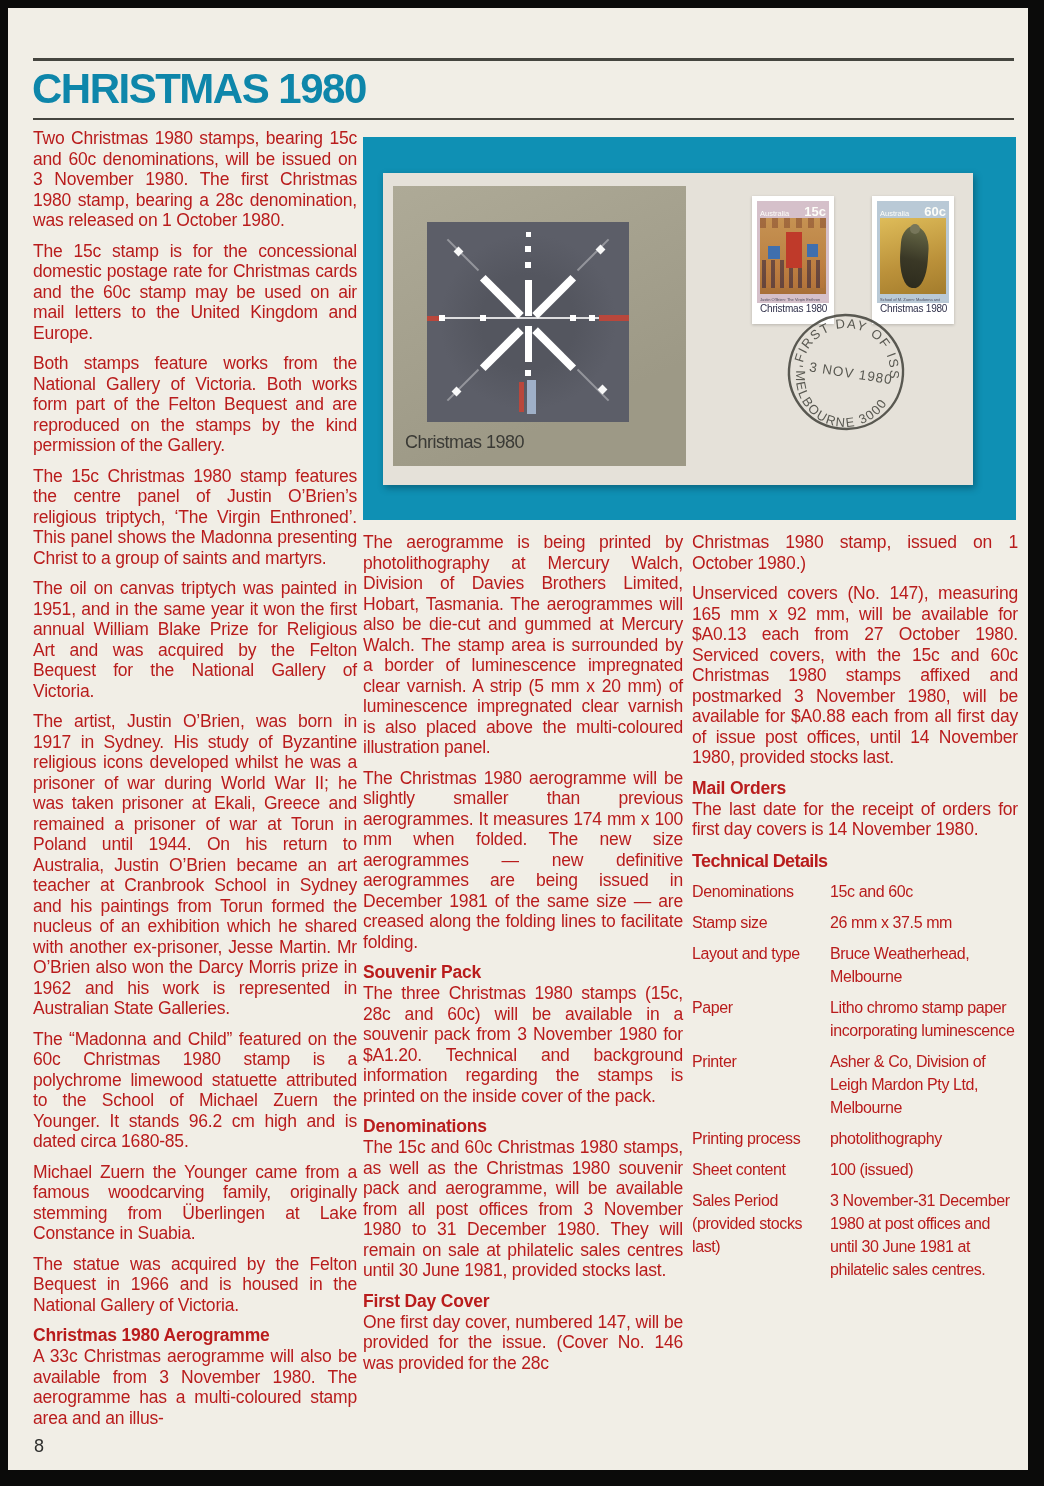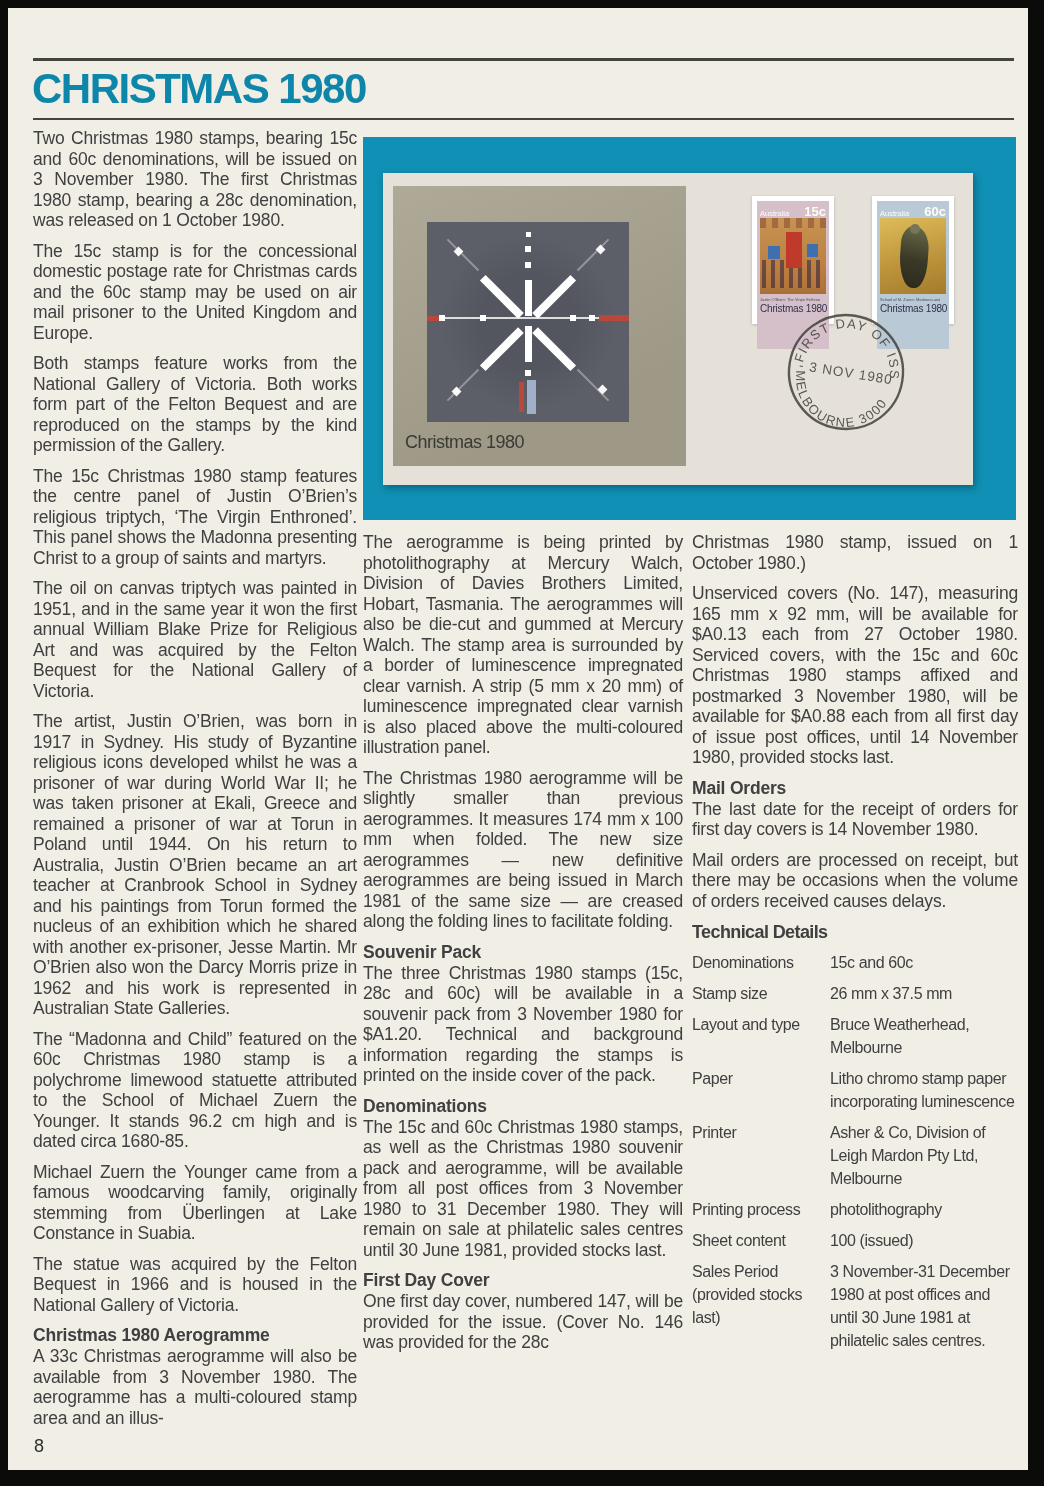--- a/index.html
+++ b/index.html
@@ -9,21 +9,21 @@
   .paper{position:relative;width:1020px;height:1462px;background:#f1eee6;overflow:hidden;}
 
   .rule{position:absolute;left:25px;width:981px;background:#45453f;}
   .rule-top{top:50px;height:3px;}
   .rule-mid{top:110px;height:2px;}
 
   .title{position:absolute;left:24px;top:57px;margin:0;
          font-size:42px;font-weight:bold;letter-spacing:-1.5px;color:#0e86aa;}
 
   
-  .col{position:absolute;color:#404040;font-size:17.5px;line-height:20.5px;letter-spacing:-0.2px;}
+  .col{position:absolute;color:#b91c1c;font-size:17.5px;line-height:20.5px;letter-spacing:-0.2px;}
   .col-left{left:25px;top:120px;width:324px;}
   .col-mid{left:355px;top:524px;width:320px;}
   .col-right{left:684px;top:524px;width:326px;}
   .col p.p{margin:0 0 10px;text-align:justify;}
   .col h3.h{margin:4px 0 0;font-size:17.5px;line-height:21px;font-weight:bold;}
   .col h3.hc{margin:6px 0 2px;font-size:18px;line-height:22px;font-weight:bold;letter-spacing:-0.6px;}
   .tech-table{font-size:16px;line-height:23px;letter-spacing:-0.4px;}
   .tech-row{display:flex;margin-top:8px;}
   .tech-label{width:138px;flex:0 0 138px;}
   .tech-value{flex:1;}
@@ -47,21 +47,21 @@
   .diamond{width:7px;height:7px;background:rgba(255,255,255,.95);transform:rotate(45deg);}
   .redbar{background:#b9473c;}
   .bluebar{background:#9fb0c8;}
   .photo-caption{position:absolute;left:12px;top:246px;color:#3a3a35;font-size:18px;letter-spacing:-0.5px;}
 
   
   .stamp{position:absolute;top:23px;width:82px;height:128px;background:#fff;box-sizing:border-box;
          padding:5px;box-shadow:0 1px 3px rgba(0,0,0,.2);}
   .stamp-15{left:369px;}
   .stamp-60{left:489px;}
-  .stamp-inner{position:relative;width:72px;height:148px;}
+  .stamp-inner{position:relative;width:72px;height:102px;}
   .f15{background:#d5c0ca;}
   .f60{background:#b9c9d6;}
   .stamp-head{position:absolute;left:3px;right:3px;top:3px;display:flex;justify-content:space-between;
               align-items:baseline;color:#fdfdf8;}
   .country{font-size:7.5px;letter-spacing:0;}
   .denom{font-size:13px;font-weight:bold;}
   .stamp-art{position:absolute;left:3px;top:17px;width:66px;height:76px;overflow:hidden;}
   .art15{background:linear-gradient(180deg,#c69252 0%,#bb8244 60%,#a86f38 100%);}
   .art15 .fig-red{position:absolute;left:26px;top:14px;width:16px;height:36px;background:#bf3a2a;}
   .art15 .fig-b1{position:absolute;left:8px;top:28px;width:12px;height:13px;background:#3f6fae;}
@@ -90,21 +90,21 @@
 
 <div class="page">
   <div class="paper">
 
     <div class="rule rule-top"></div>
     <h1 class="title">CHRISTMAS 1980</h1>
     <div class="rule rule-mid"></div>
 
     <div class="col col-left">
         <p class="p">Two Christmas 1980 stamps, bearing 15c and 60c denominations, will be issued on 3 November 1980. The first Christmas 1980 stamp, bearing a 28c denomination, was released on 1 October 1980.</p>
-        <p class="p">The 15c stamp is for the concessional domestic postage rate for Christmas cards and the 60c stamp may be used on air mail prisoner to the United Kingdom and Europe.</p>
+        <p class="p">The 15c stamp is for the concessional domestic postage rate for Christmas cards and the 60c stamp may be used on air mail letters to the United Kingdom and Europe.</p>
         <p class="p">Both stamps feature works from the National Gallery of Victoria. Both works form part of the Felton Bequest and are reproduced on the stamps by the kind permission of the Gallery.</p>
         <p class="p">The 15c Christmas 1980 stamp features the centre panel of Justin O’Brien’s religious triptych, ‘The Virgin Enthroned’. This panel shows the Madonna presenting Christ to a group of saints and martyrs.</p>
         <p class="p">The oil on canvas triptych was painted in 1951, and in the same year it won the first annual William Blake Prize for Religious Art and was acquired by the Felton Bequest for the National Gallery of Victoria.</p>
         <p class="p">The artist, Justin O’Brien, was born in 1917 in Sydney. His study of Byzantine religious icons developed whilst he was a prisoner of war during World War II; he was taken prisoner at Ekali, Greece and remained a prisoner of war at Torun in Poland until 1944. On his return to Australia, Justin O’Brien became an art teacher at Cranbrook School in Sydney and his paintings from Torun formed the nucleus of an exhibition which he shared with another ex-prisoner, Jesse Martin. Mr O’Brien also won the Darcy Morris prize in 1962 and his work is represented in Australian State Galleries.</p>
         <p class="p">The “Madonna and Child” featured on the 60c Christmas 1980 stamp is a polychrome limewood statuette attributed to the School of Michael Zuern the Younger. It stands 96.2 cm high and is dated circa 1680-85.</p>
         <p class="p">Michael Zuern the Younger came from a famous woodcarving family, originally stemming from Überlingen at Lake Constance in Suabia.</p>
         <p class="p">The statue was acquired by the Felton Bequest in 1966 and is housed in the National Gallery of Victoria.</p>
         <h3 class="h">Christmas 1980 Aerogramme</h3>
         <p class="p">A 33c Christmas aerogramme will also be available from 3 November 1980. The aerogramme has a multi-coloured stamp area and an illus-</p>
       </div>
@@ -189,34 +189,33 @@
           <text font-size="13" letter-spacing="1.5">
             <textPath href="#arcBottom" xlink:href="#arcBottom" startOffset="0">MELBOURNE    3000</textPath>
           </text>
         </svg>
 
       </div>
     </div>
 
     <div class="col col-mid">
         <p class="p">The aerogramme is being printed by photolithography at Mercury Walch, Division of Davies Brothers Limited, Hobart, Tasmania. The aerogrammes will also be die-cut and gummed at Mercury Walch. The stamp area is surrounded by a border of luminescence impregnated clear varnish. A strip (5 mm x 20 mm) of luminescence impregnated clear varnish is also placed above the multi-coloured illustration panel.</p>
-        <p class="p">The Christmas 1980 aerogramme will be slightly smaller than previous aerogrammes. It measures 174 mm x 100 mm when folded. The new size aerogrammes — new definitive aerogrammes are being issued in March 1981 of the same size — are creased along the folding lines to facilitate folding.</p>
+        <p class="p">The Christmas 1980 aerogramme will be slightly smaller than previous aerogrammes. It measures 174 mm x 100 mm when folded. The new size aerogrammes — new definitive aerogrammes are being issued in December 1981 of the same size — are creased along the folding lines to facilitate folding.</p>
         <h3 class="h">Souvenir Pack</h3>
         <p class="p">The three Christmas 1980 stamps (15c, 28c and 60c) will be available in a souvenir pack from 3 November 1980 for $A1.20. Technical and background information regarding the stamps is printed on the inside cover of the pack.</p>
         <h3 class="h">Denominations</h3>
         <p class="p">The 15c and 60c Christmas 1980 stamps, as well as the Christmas 1980 souvenir pack and aerogramme, will be available from all post offices from 3 November 1980 to 31 December 1980. They will remain on sale at philatelic sales centres until 30 June 1981, provided stocks last.</p>
         <h3 class="h">First Day Cover</h3>
         <p class="p">One first day cover, numbered 147, will be provided for the issue. (Cover No. 146 was provided for the 28c</p>
       </div>
     <div class="col col-right">
         <p class="p">Christmas 1980 stamp, issued on 1 October 1980.)</p>
         <p class="p">Unserviced covers (No. 147), measuring 165 mm x 92 mm, will be available for $A0.13 each from 27 October 1980. Serviced covers, with the 15c and 60c Christmas 1980 stamps affixed and postmarked 3 November 1980, will be available for $A0.88 each from all first day of issue post offices, until 14 November 1980, provided stocks last.</p>
         <h3 class="h">Mail Orders</h3>
         <p class="p">The last date for the receipt of orders for first day covers is 14 November 1980.</p>
-        <p class="p">Mail orders are processed on receipt, but there may be occasions when the volume of orders received causes delays.</p>
         <h3 class="hc">Technical Details</h3>
         <div class="tech-table">
           <div class="tech-row">
             <div class="tech-label">Denominations</div>
             <div class="tech-value">15c and 60c</div>
           </div>
           <div class="tech-row">
             <div class="tech-label">Stamp size</div>
             <div class="tech-value">26 mm x 37.5 mm</div>
           </div>

